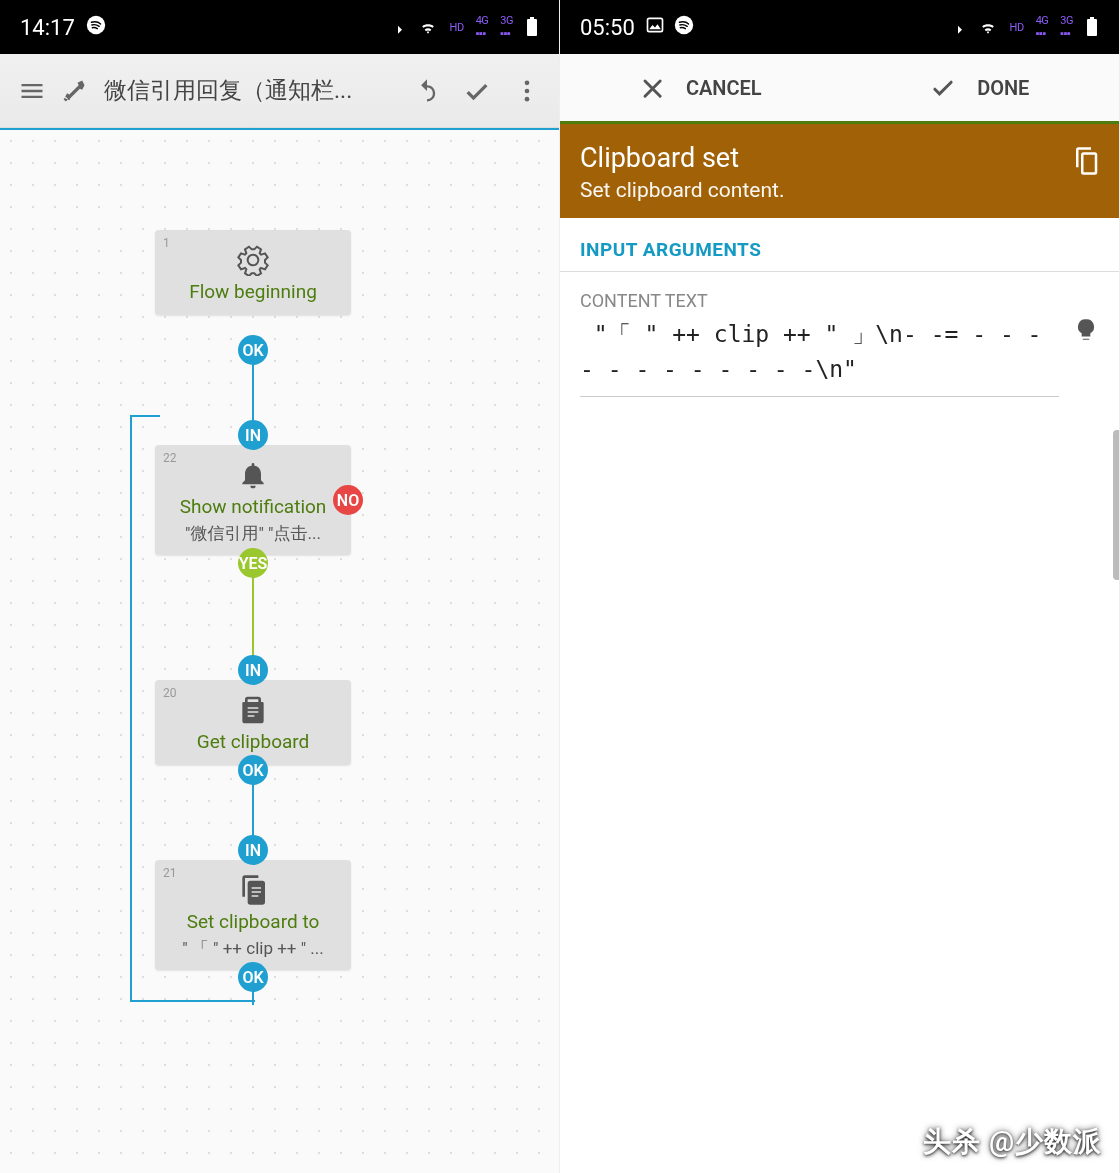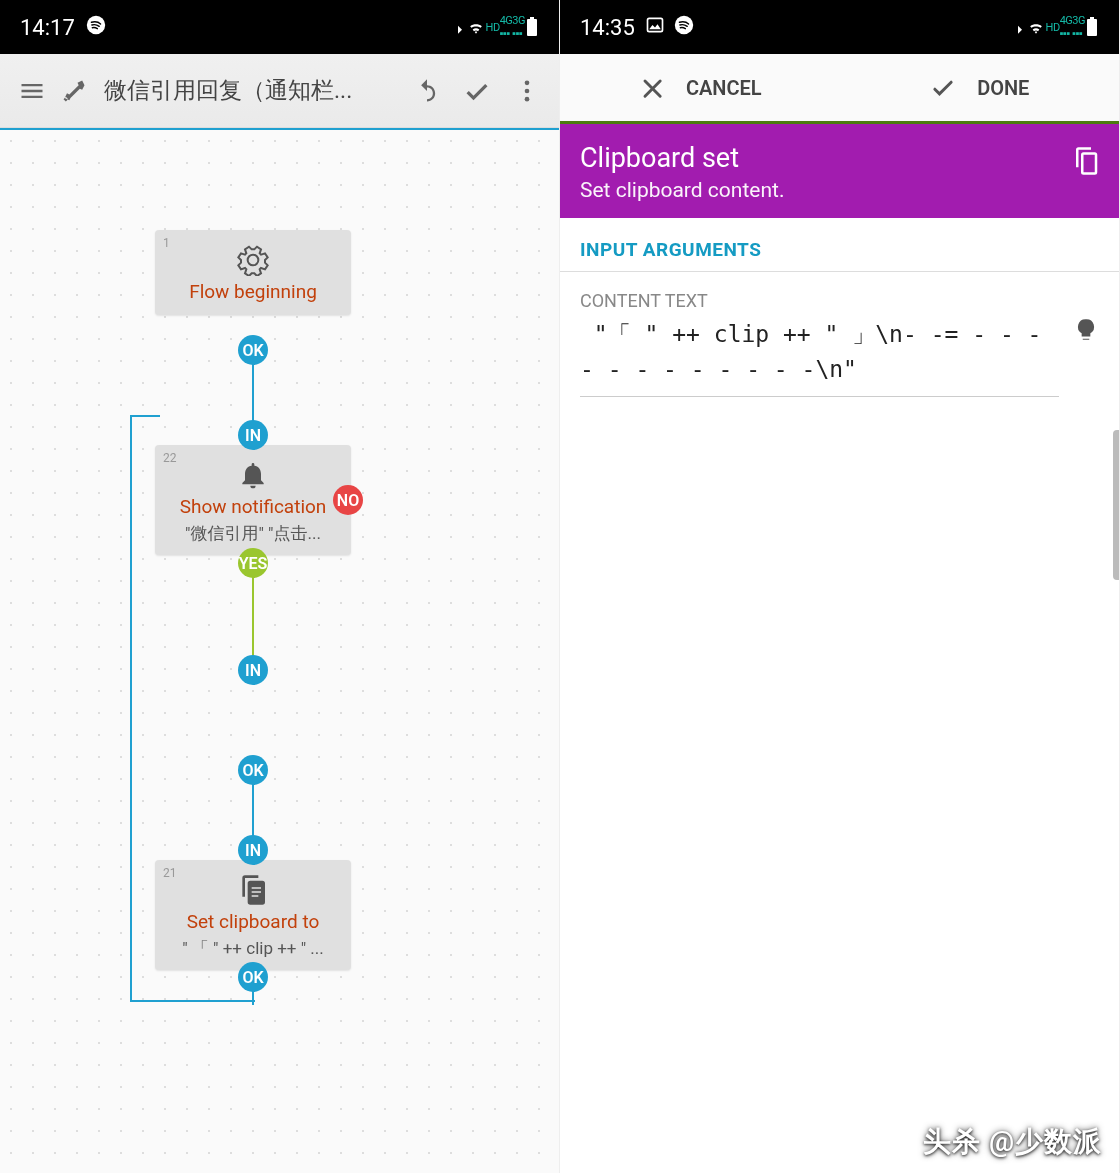--- a/index.html
+++ b/index.html
@@ -25,21 +25,21 @@
     height: 54px;
     background: #000;
     color: #fff;
     display: flex;
     align-items: center;
     padding: 0 20px;
     font-size: 22px;
     font-weight: 400;
   }
   .statusbar .time { flex: 0 0 auto; }
-  .statusbar .sb-icons { margin-left: auto; display: flex; gap: 0; align-items: center; color:#14b8a6; font-size:16px;}
+  .statusbar .sb-icons { margin-left: auto; display: flex; gap: 12px; align-items: center; color:#8b5cf6; font-size:16px;}
   .sb-icons svg { fill:#fff; }
   .sb-small { font-size:11px; letter-spacing:-0.5px; }
   
   .appbar-left {
     height: 74px;
     background: linear-gradient(#f0f0f0,#eaeaea);
     border-bottom: 1px solid #ddd;
     display: flex;
     align-items: center;
     padding: 0 12px;
@@ -74,21 +74,21 @@
     border-radius: 4px;
     box-shadow: 0 1px 2px rgba(0,0,0,0.1);
     text-align: center;
     padding: 8px 6px 10px;
     color: #444;
     font-size: 19px;
   }
   .block .num { position: absolute; top: 6px; left: 8px; font-size: 12px; color: #999; }
   .block .bicon { display: flex; justify-content: center; margin: 6px 0 4px; }
   .block .bicon svg { width: 32px; height: 32px; fill: #555; }
-  .block .btitle { font-size: 19px; color: #c2410c; line-height:1.3; }
+  .block .btitle { font-size: 19px; color: #4d7c0f; line-height:1.3; }
   .block .bsub { font-size: 17px; color: #555; margin-top:2px; white-space:nowrap; overflow:hidden; text-overflow:ellipsis;}
   .pin {
     position: absolute;
     width: 30px; height: 30px;
     border-radius: 50%;
     color: #fff;
     font-size: 16px;
     font-weight: 600;
     display: flex; align-items: center; justify-content: center;
     z-index: 5;
@@ -113,21 +113,21 @@
     align-items: center;
     justify-content: center;
     gap: 20px;
     font-size: 20px;
     font-weight: 600;
     color: #444;
     cursor: pointer;
   }
   .appbar-right .half svg { width: 28px; height: 28px; fill: #555; }
   .teal-header {
-    background: #a21caf;
+    background: #a16207;
     color: #fff;
     padding: 18px 20px 16px;
     position: relative;
   }
   .teal-header .th-title { font-size: 27px; font-weight: 400; }
   .teal-header .th-sub { font-size: 21px; margin-top: 4px; opacity: 0.95; }
   .teal-header .copy-icon { position: absolute; right: 18px; top: 22px; }
   .teal-header .copy-icon svg { width: 30px; height: 30px; fill: #fff; }
   .section {
     padding: 20px 20px 0;
@@ -249,40 +249,49 @@
             <path d="M12 22a2 2 0 002-2h-4a2 2 0 002 2zm6-6V11c0-3-2-6-5-6V4a1 1 0 00-2 0v1c-3 0-5 3-5 6v5l-2 2v1h16v-1l-2-2z"></path>
           </svg>
       </div>
       <div class="btitle">Show notification</div>
       <div class="bsub">"微信引用" "点击...</div>
     </div>
     <div class="pin pin-no" style="left:333px; top:355px;">NO</div>
     <div class="pin pin-yes" style="left:238px; top:418px;">YES</div>
 
     <div class="pin pin-in" style="left:238px; top:525px;">IN</div>
+    <div class="block" style="left:155px; top:550px;">
+      <span class="num">20</span>
+      <div class="bicon">
+        <svg viewBox="0 0 24 24">
+            <path d="M16 2H8a2 2 0 00-2 2v2H5a1 1 0 00-1 1v13a2 2 0 002 2h12a2 2 0 002-2V7a1 1 0 00-1-1h-1V4a2 2 0 00-2-2zm-8 4V4h8v2H8zm0 4h8v1H8zm0 3h8v1H8zm0 3h5v1H8z"></path>
+          </svg>
+      </div>
+      <div class="btitle">Get clipboard</div>
+    </div>
     <div class="pin pin-ok" style="left:238px; top:625px;">OK</div>
 
     <div class="pin pin-in" style="left:238px; top:705px;">IN</div>
     <div class="block" style="left:155px; top:730px;">
       <span class="num">21</span>
       <div class="bicon">
         <svg viewBox="0 0 24 24">
             <path d="M16 1H6a2 2 0 00-2 2v14h2V3h10V1zm3 4H10a2 2 0 00-2 2v14a2 2 0 002 2h9a2 2 0 002-2V7a2 2 0 00-2-2zm-8 5h7v1h-7zm0 3h7v1h-7zm0 3h5v1h-5z"></path>
           </svg>
       </div>
       <div class="btitle">Set clipboard to</div>
       <div class="bsub">" 「 " ++ clip ++ " ...</div>
     </div>
     <div class="pin pin-ok" style="left:238px; top:832px;">OK</div>
   </div>
 </div>
 
 <div class="phone">
   <div class="statusbar">
-    <span class="time">14:35</span>
+    <span class="time">05:50</span>
     <span style="margin-left:10px">
       <svg width="20" height="20" viewBox="0 0 24 24" fill="#fff">
           <rect x="3" y="4" width="18" height="16" rx="2" fill="none" stroke="#fff" stroke-width="2"></rect>
           <path d="M5 17l4-5 3 3 3-4 4 6z"></path>
         </svg>
     </span>
     <span style="margin-left:8px">
       <svg width="22" height="22" viewBox="0 0 24 24">
           <circle cx="12" cy="12" r="10" fill="#fff"></circle>
           <path d="M7 9c4-1 8 0 10 2M7.5 12c3-1 6 0 8 1.5M8 15c2-.7 4 0 5.5 1" stroke="#000" stroke-width="1.5" fill="none" stroke-linecap="round"></path>

